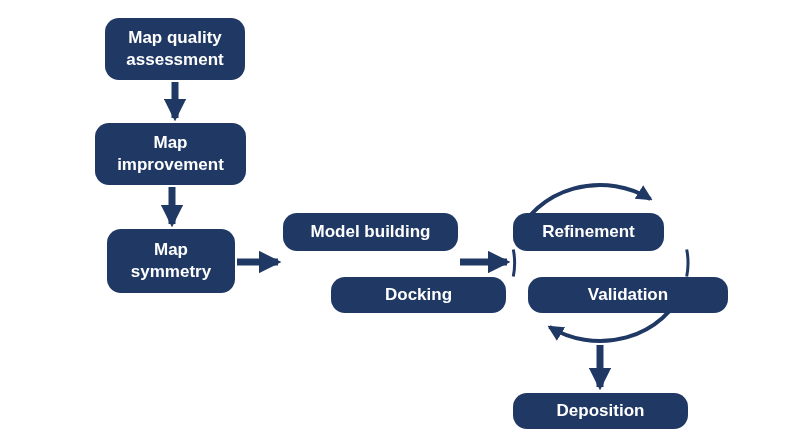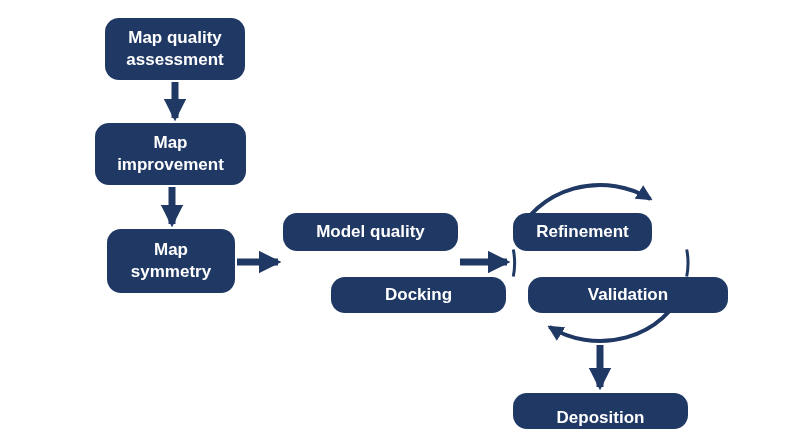--- a/index.html
+++ b/index.html
@@ -106,32 +106,32 @@
     <span class="label">Map
 improvement</span>
   </div>
 
   <div class="node" style="left:107px; top:229px; width:128px; height:64px;">
     <span class="label">Map
 symmetry</span>
   </div>
 
   <div class="node" style="left:283px; top:213px; width:175px; height:38px;">
-    <span class="label">Model quality</span>
+    <span class="label">Model building</span>
   </div>
 
   <div class="node" style="left:283px; top:277px; width:175px; height:36px;margin-left:48px;">
     <span class="label">Docking</span>
   </div>
 
-  <div class="node" style="left:513px; top:213px; width:139px; height:38px;">
+  <div class="node" style="left:513px; top:213px; width:151px; height:38px;">
     <span class="label">Refinement</span>
   </div>
 
   <div class="node" style="left:528px; top:277px; width:200px; height:36px;">
     <span class="label">Validation</span>
   </div>
 
-  <div class="node" style="left:513px; top:393px; width:175px; height:36px;align-items:flex-end;">
+  <div class="node" style="left:513px; top:393px; width:175px; height:36px;">
     <span class="label">Deposition</span>
   </div>
 
 </div>
 
 </body></html>

